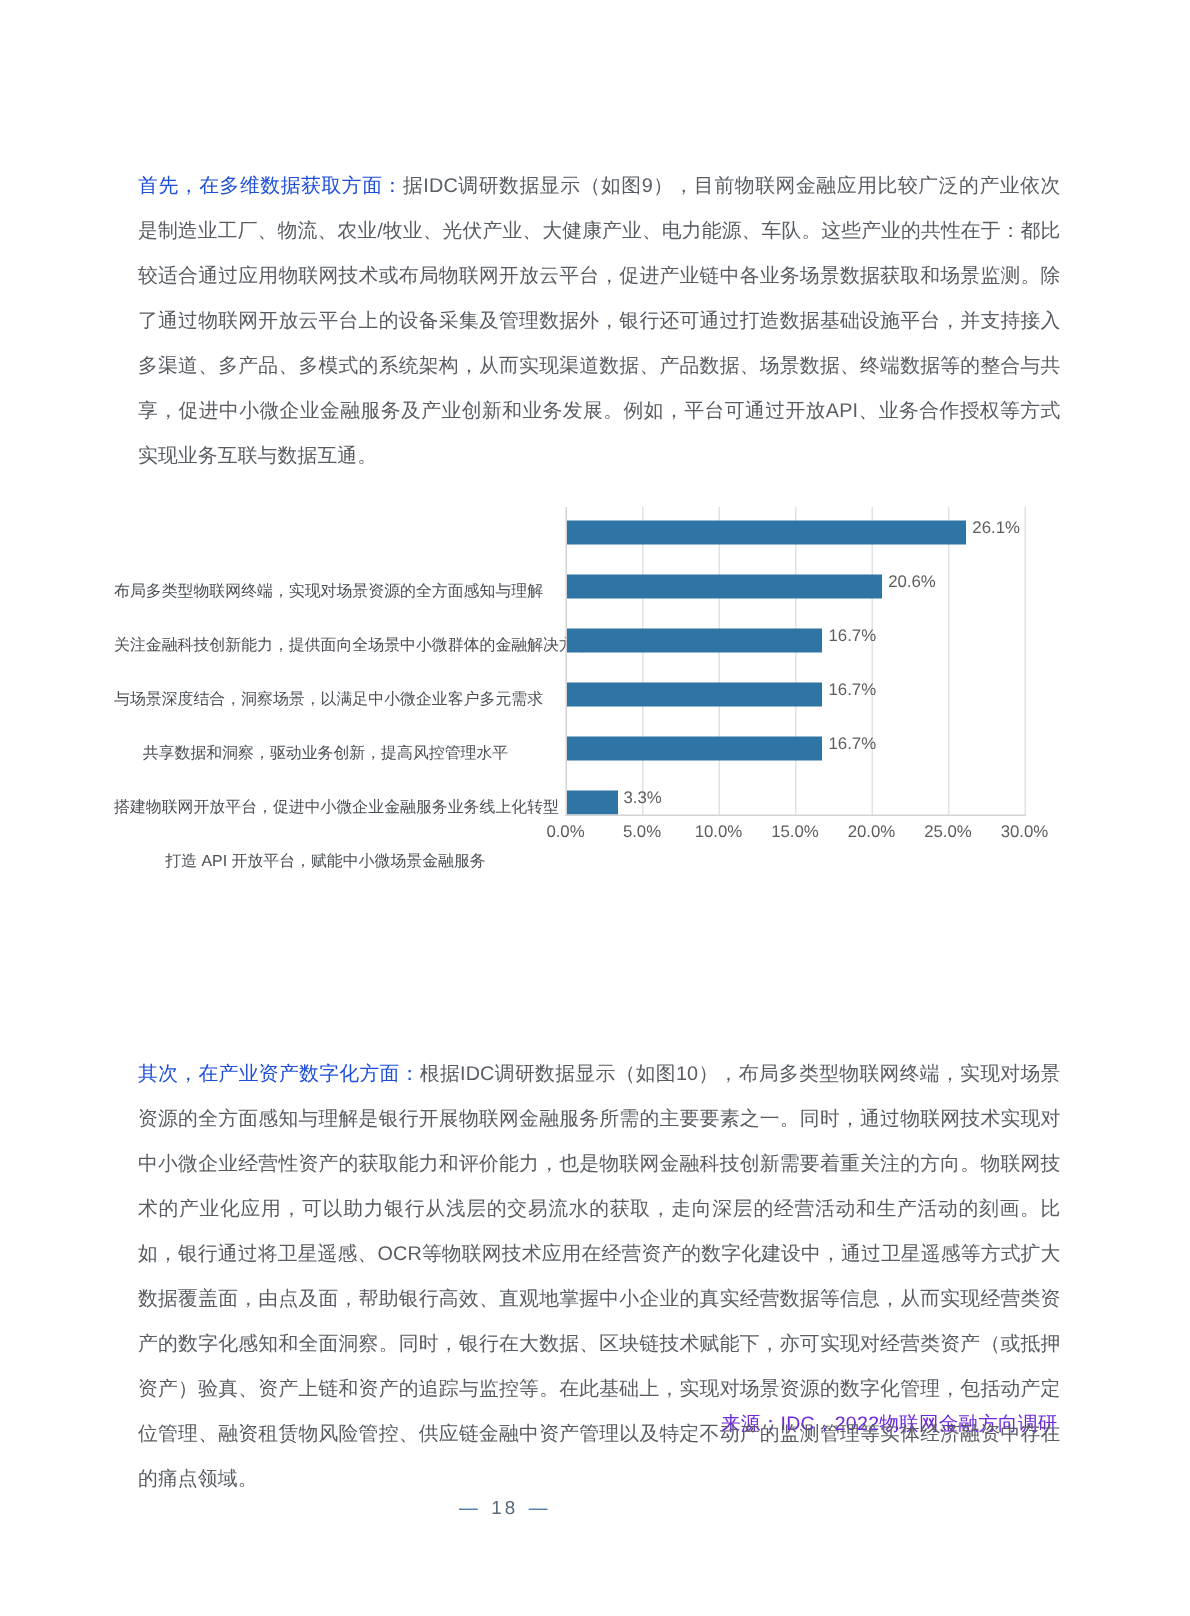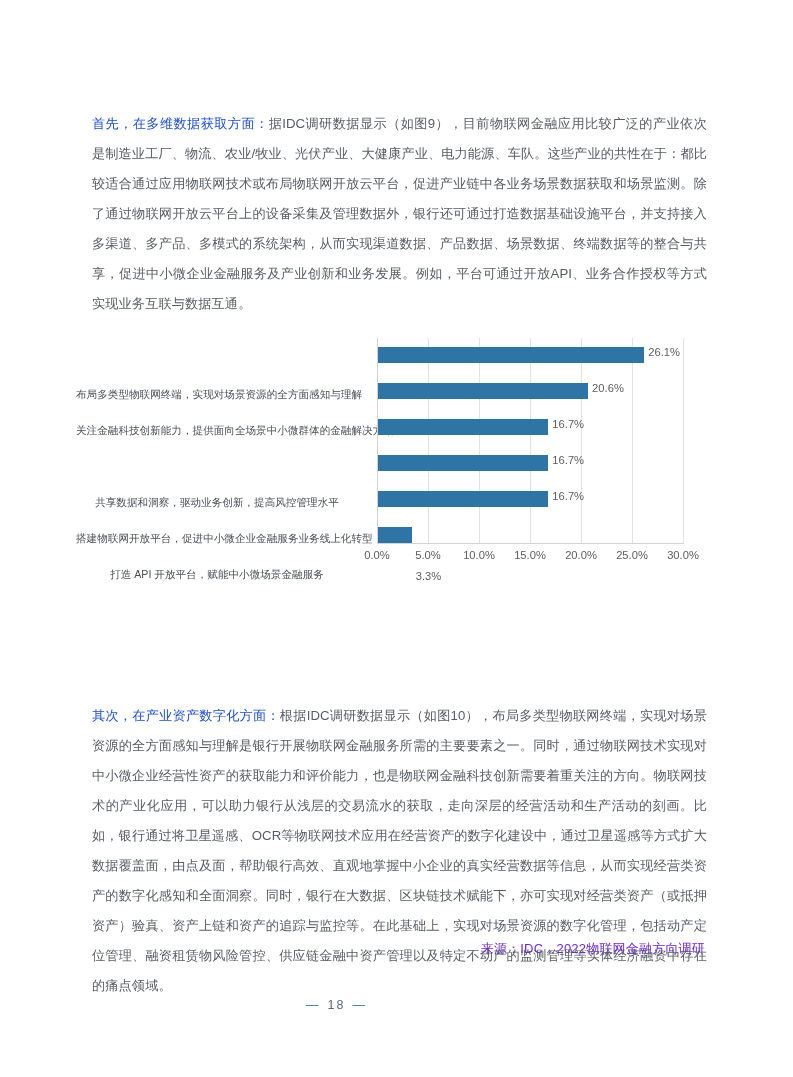--- a/index.html
+++ b/index.html
@@ -165,20 +165,21 @@
     <span class="lead">首先，在多维数据获取方面：</span><span>据IDC调研数据显示（如图9），目前物联网金融应用比较广泛的产业依次是制造业工厂、物流、农业/牧业、光伏产业、大健康产业、电力能源、车队。这些产业的共性在于：都比较适合通过应用物联网技术或布局物联网开放云平台，促进产业链中各业务场景数据获取和场景监测。除了通过物联网开放云平台上的设备采集及管理数据外，银行还可通过打造数据基础设施平台，并支持接入多渠道、多产品、多模式的系统架构，从而实现渠道数据、产品数据、场景数据、终端数据等的整合与共享，促进中小微企业金融服务及产业创新和业务发展。例如，平台可通过开放API、业务合作授权等方式实现业务互联与数据互通。</span>
   </p>
 
   <div class="figure">
 
 
     <div class="chart">
 
       <div class="cat-label" style="top:58px;">布局多类型物联网终端，实现对场景资源的全方面感知与理解</div>
       <div class="cat-label" style="top:94px;">关注金融科技创新能力，提供面向全场景中小微群体的金融解决方案</div>
+      <div class="cat-label" style="top:130px;">与场景深度结合，洞察场景，以满足中小微企业客户多元需求</div>
       <div class="cat-label" style="top:166px;">共享数据和洞察，驱动业务创新，提高风控管理水平</div>
       <div class="cat-label" style="top:202px;">搭建物联网开放平台，促进中小微企业金融服务业务线上化转型</div>
       <div class="cat-label" style="top:238px;">打造 API 开放平台，赋能中小微场景金融服务</div>
 
       <div class="plot">
         <div class="gridline" style="left:50px;"></div>
         <div class="gridline" style="left:101px;"></div>
         <div class="gridline" style="left:152px;"></div>
         <div class="gridline" style="left:203px;"></div>
         <div class="gridline" style="left:254px;"></div>
@@ -204,21 +205,21 @@
           </div>
       </div>
 
       <div class="axis-bottom"></div>
 
       <div class="bar-value" style="left: 648.22px; top: 16px;">26.1%</div>
       <div class="bar-value" style="left: 592.12px; top: 52px;">20.6%</div>
       <div class="bar-value" style="left: 552.34px; top: 88px;">16.7%</div>
       <div class="bar-value" style="left: 552.34px; top: 124px;">16.7%</div>
       <div class="bar-value" style="left: 552.34px; top: 160px;">16.7%</div>
-      <div class="bar-value" style="left: 415.66px; top: 196px; margin-top: 44px;">3.3%</div>
+      <div class="bar-value" style="left: 415.66px; top: 196px;">3.3%</div>
 
       <div class="tick-label" style="left: 377px;">0.0%</div>
       <div class="tick-label" style="left: 428px;">5.0%</div>
       <div class="tick-label" style="left: 479px;">10.0%</div>
       <div class="tick-label" style="left: 530px;">15.0%</div>
       <div class="tick-label" style="left: 581px;">20.0%</div>
       <div class="tick-label" style="left: 632px;">25.0%</div>
       <div class="tick-label" style="left: 683px;">30.0%</div>
     </div>
 

